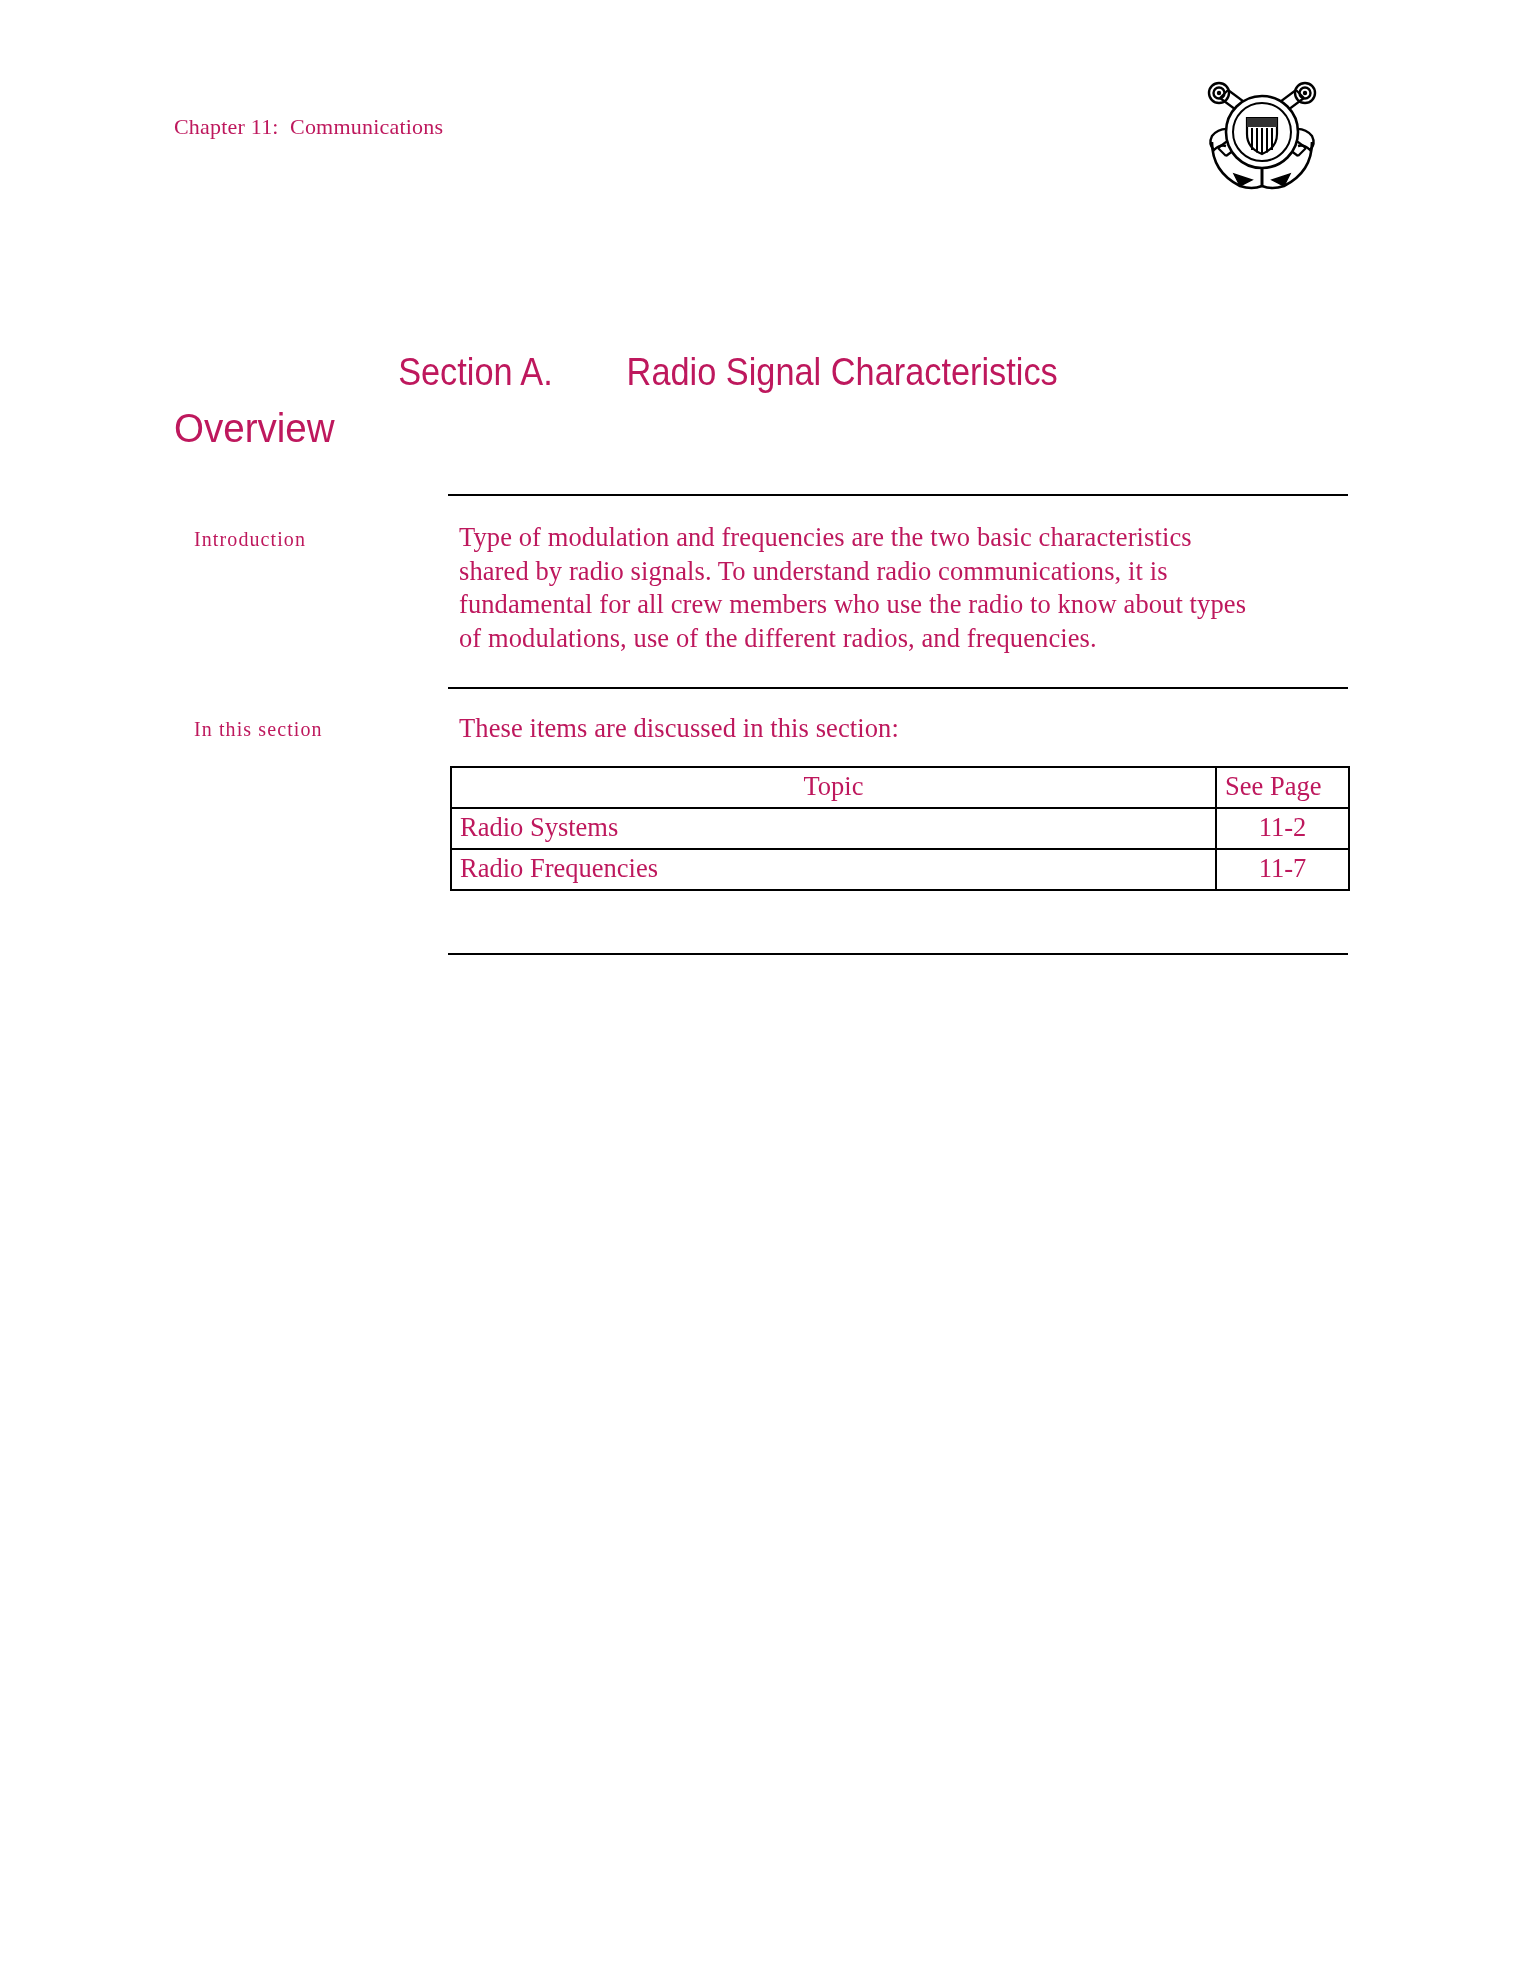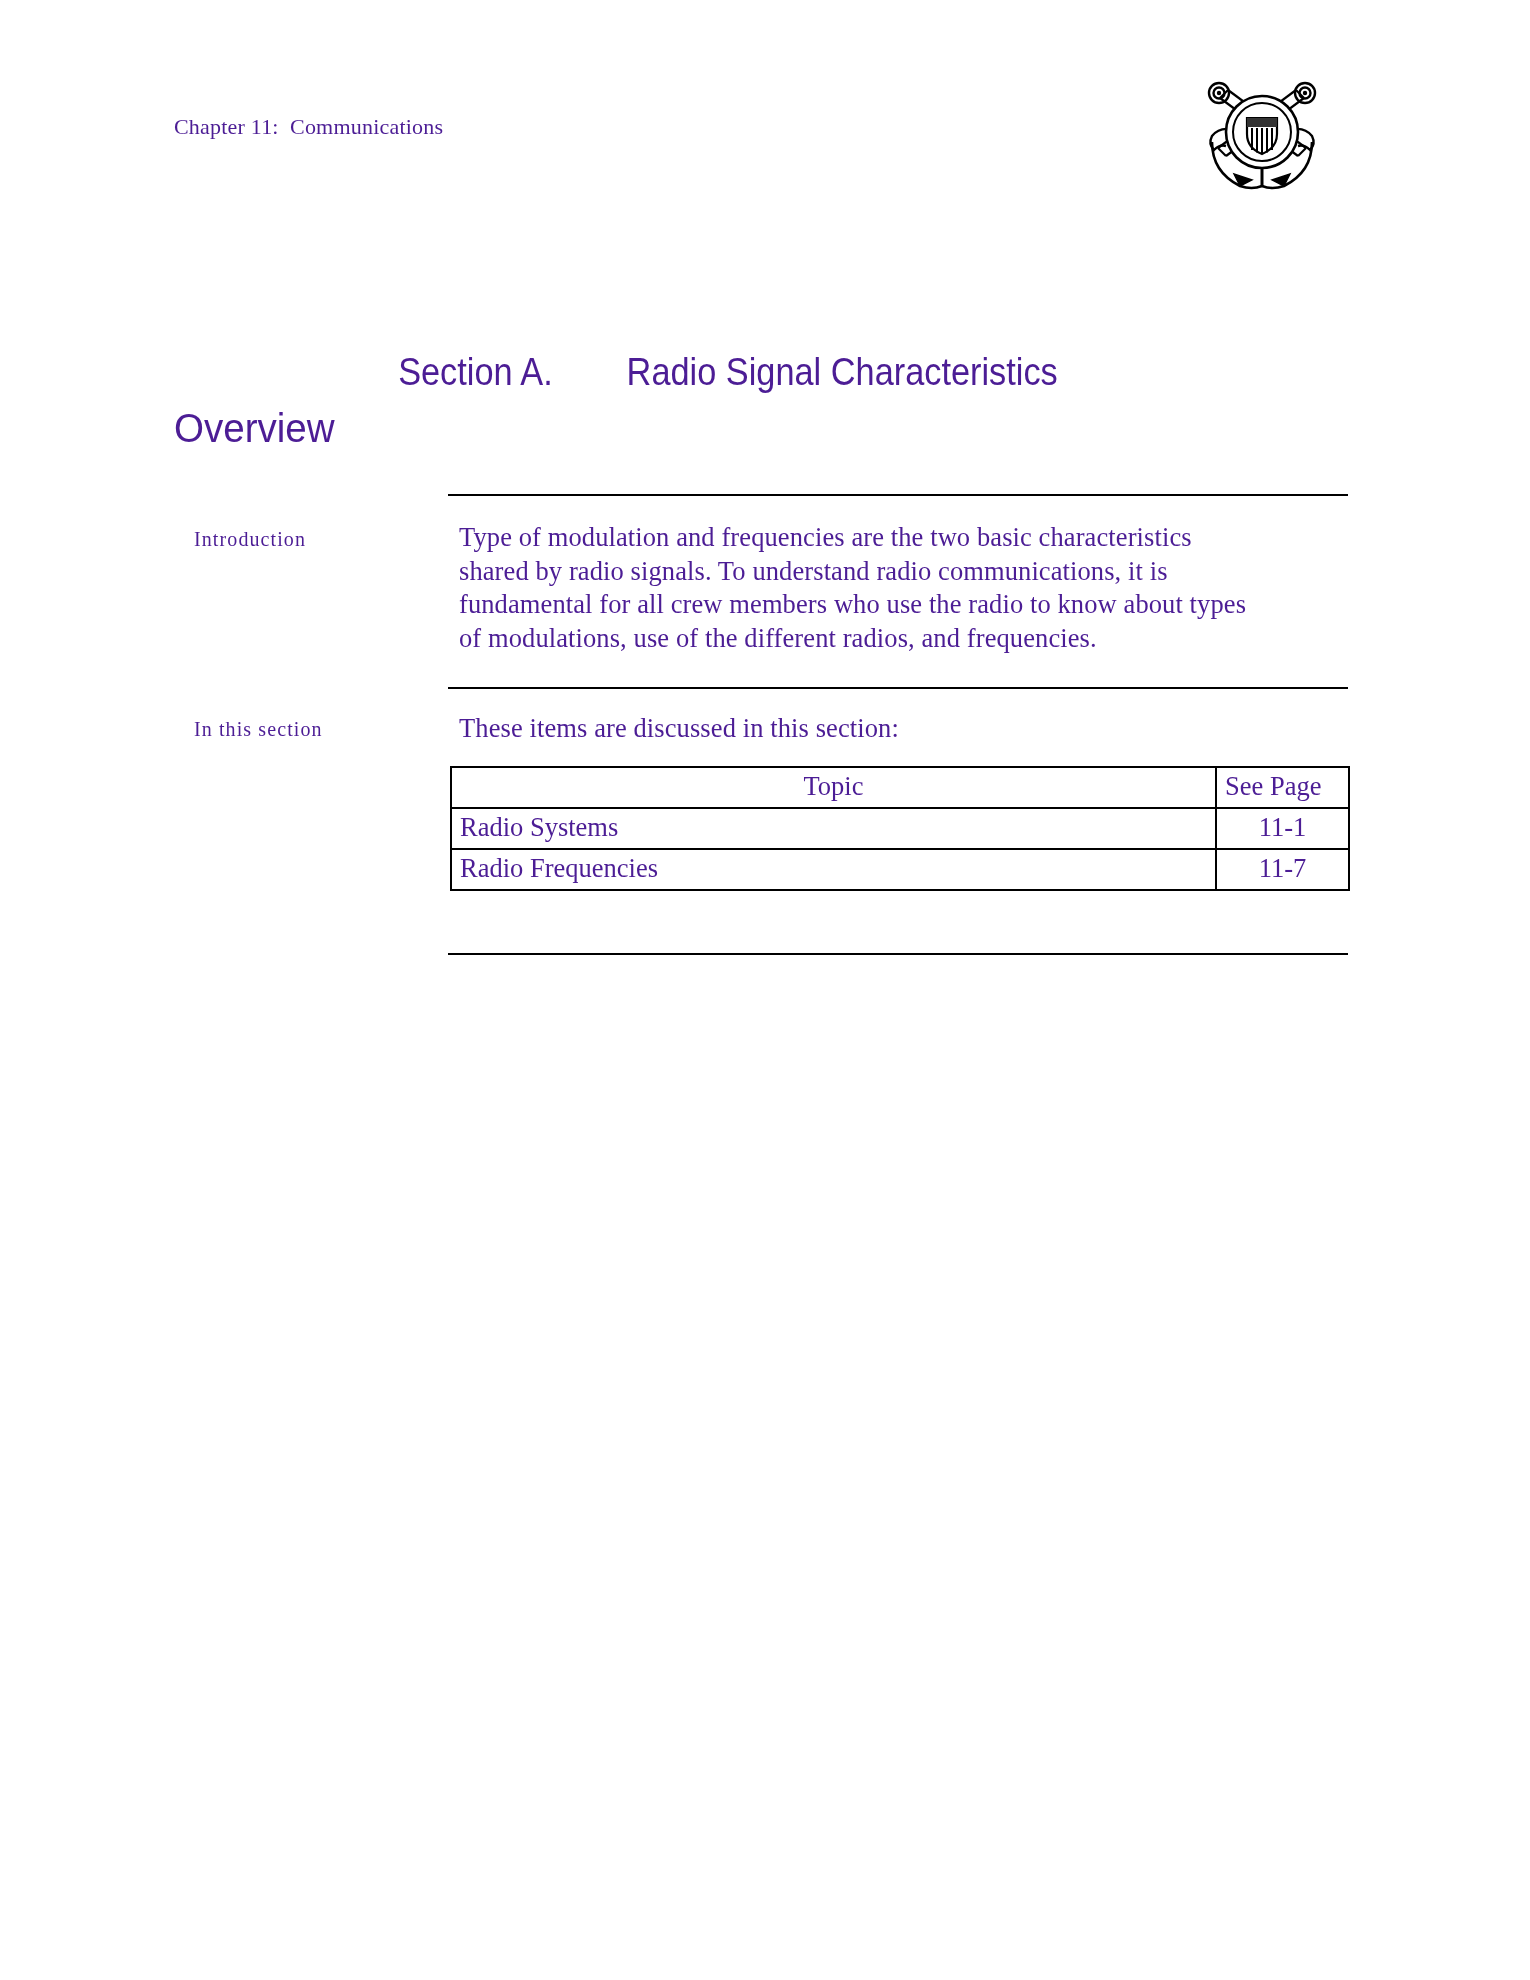--- a/index.html
+++ b/index.html
@@ -7,21 +7,21 @@
     padding: 0;
     background: #ffffff;
   }
   .page {
     position: relative;
     width: 1530px;
     height: 1980px;
     background: #ffffff;
     overflow: hidden;
     font-family: "Liberation Serif", "DejaVu Serif", serif;
-    color: #4c1d95;
+    color: #be185d;
   }
 
   
   .running-header {
     position: absolute;
     left: 174px;
     top: 114px;
     font-family: "Liberation Serif", "DejaVu Serif", serif;
     font-size: 22px;
     line-height: 1.2;
@@ -241,21 +241,21 @@
     </colgroup>
     <thead>
       <tr>
         <th class="th-topic">Topic</th>
         <th class="th-page">See Page</th>
       </tr>
     </thead>
     <tbody>
       <tr>
         <td class="td-topic">Radio Systems</td>
-        <td class="td-page">11-1</td>
+        <td class="td-page">11-2</td>
       </tr>
       <tr>
         <td class="td-topic">Radio Frequencies</td>
         <td class="td-page">11-7</td>
       </tr>
     </tbody>
   </table>
 
   <div class="rule rule-3"></div>
 

